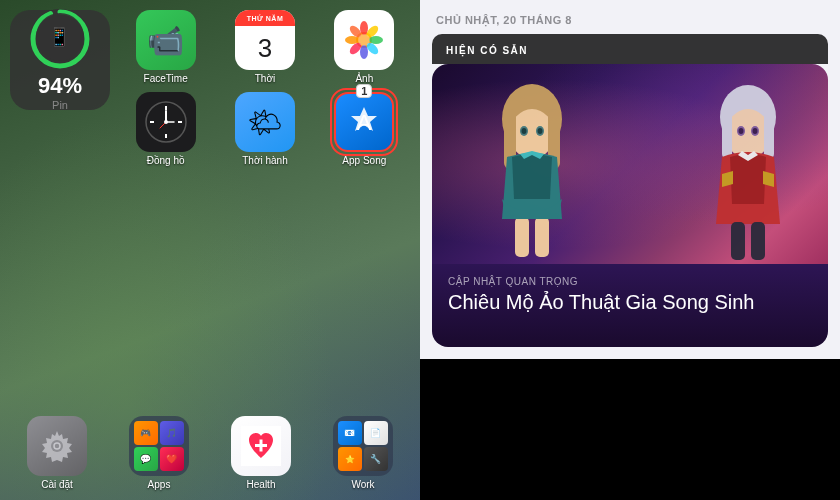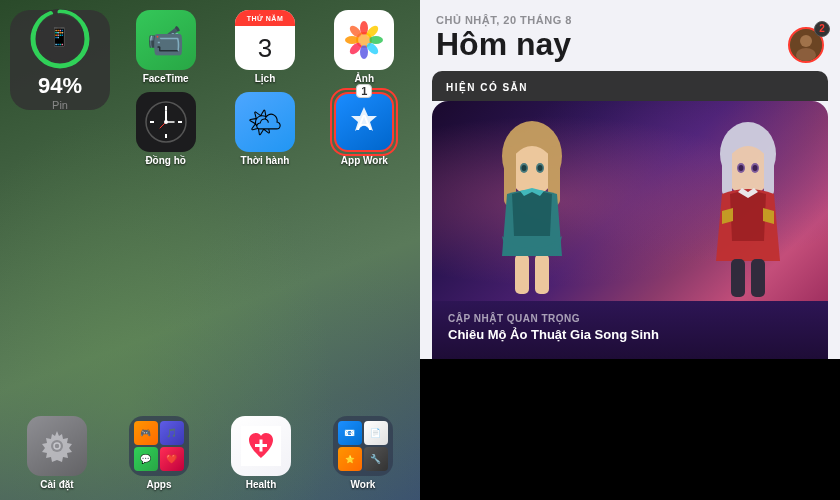--- a/index.html
+++ b/index.html
@@ -105,21 +105,20 @@
       align-items: center;
       justify-content: center;
       font-size: 30px;
     }
 
     .app-label {
       font-size: 10px;
       color: #fff;
       text-shadow: 0 1px 2px rgba(0,0,0,0.8);
       text-align: center;
-      font-weight: bold;
     }
 
     
     .icon-facetime { background: linear-gradient(145deg, #34c759, #28a745); }
     
     .icon-calendar { background: #fff; }
     
     .icon-photos { background: #fff; display: flex; align-items: center; justify-content: center; }
     
     .icon-clock { background: #1c1c1e; }
@@ -236,30 +235,30 @@
     
     .char-svg { opacity: 0.95; }
 
     .game-info {
       background: linear-gradient(180deg, #2d1554 0%, #1a0a2e 100%);
       padding: 12px 16px;
     }
 
     .game-tag {
       font-size: 10px;
-      font-weight: 700;
+      font-weight: 400;
       color: rgba(255,255,255,0.6);
       text-transform: uppercase;
       letter-spacing: 0.5px;
       margin-bottom: 4px;
     }
 
     .game-title {
-      font-size: 13px;
-      font-weight: 700;
+      font-size: 20px;
+      font-weight: 400;
       color: #fff;
       line-height: 1.1;
       margin-bottom: 22px;
     }
 
     .game-desc {
       font-size: 13px;
       color: rgba(255,255,255,0.75);
       line-height: 1.4;
     }
@@ -295,21 +294,21 @@
 
     <div class="app-item">
       <div class="app-icon icon-calendar" style="border-radius:14px;overflow:hidden;flex-direction:column;justify-content:flex-start;padding:0;">
         <div style="background:#ff3b30;width:100%;height:16px;display:flex;align-items:center;justify-content:center;">
           <span style="font-size:7px;font-weight:700;color:#fff;letter-spacing:0.5px;">THỨ NĂM</span>
         </div>
         <div style="flex:1;display:flex;align-items:center;justify-content:center;">
           <span style="font-size:26px;font-weight:200;color:#1c1c1e;">3</span>
         </div>
       </div>
-      <span class="app-label">Lịch</span>
+      <span class="app-label">Thời</span>
     </div>
 
     <div class="app-item">
       <div class="app-icon icon-photos">
         <svg width="40" height="40" viewBox="0 0 40 40">
           <circle cx="20" cy="20" r="8" fill="#ff9500" opacity="0.9"></circle>
           <ellipse cx="20" cy="8" rx="4" ry="7" fill="#ff3b30" opacity="0.85" transform="rotate(0 20 20)"></ellipse>
           <ellipse cx="20" cy="8" rx="4" ry="7" fill="#ffcc00" opacity="0.85" transform="rotate(45 20 20)"></ellipse>
           <ellipse cx="20" cy="8" rx="4" ry="7" fill="#34c759" opacity="0.85" transform="rotate(90 20 20)"></ellipse>
           <ellipse cx="20" cy="8" rx="4" ry="7" fill="#30d2ff" opacity="0.85" transform="rotate(135 20 20)"></ellipse>
@@ -359,21 +358,21 @@
           <svg width="36" height="36" viewBox="0 0 36 36">
             <path d="M18 6 L22 14 L30 14 L24 20 L26 28 L18 23 L10 28 L12 20 L6 14 L14 14 Z" fill="none"></path>
             <text x="18" y="26" text-anchor="middle" font-size="22" fill="white">A</text>
           </svg>
           <svg width="38" height="38" viewBox="0 0 38 38" style="position:absolute;">
             <path d="M19 4 L23 13 L32 13 L25 19 L28 28 L19 22 L10 28 L13 19 L6 13 L15 13 Z" fill="white" opacity="0.9"></path>
           </svg>
         </div>
         <div class="red-border-box"></div>
       </div>
-      <span class="app-label">App Work</span>
+      <span class="app-label">App Song</span>
     </div>
   </div>
 
   <div class="bottom-row">
 
     <div class="app-item">
       <div class="app-icon icon-settings">
         <svg width="36" height="36" viewBox="0 0 36 36">
           <circle cx="18" cy="18" r="5" fill="#c7c7cc"></circle>
           <path d="M18 3 L20 8 L23 6 L24 11 L29 10 L28 15 L33 16 L30 20 L33 24 L28 25 L29 30 L24 29 L23 34 L18 32 L13 34 L12 29 L7 30 L8 25 L3 24 L6 20 L3 16 L8 15 L7 10 L12 11 L13 6 L16 8 Z" fill="#c7c7cc" opacity="0.8"></path>
@@ -414,33 +413,20 @@
         <div style="background:linear-gradient(135deg,#555,#333);border-radius:4px;display:flex;align-items:center;justify-content:center;font-size:9px;">🔧</div>
       </div>
       <span class="app-label">Work</span>
     </div>
   </div>
 </div>
 
 <div class="right-panel">
   <div class="today-header">
     <div class="today-date">CHỦ NHẬT, 20 THÁNG 8</div>
-    <div class="today-title-row">
-      <span class="today-title">Hôm nay</span>
-      <div style="position:relative;display:inline-block;">
-        <span style="position:absolute;top:-6px;right:-6px;background:#333;color:#ff3b30;border-radius:50%;width:16px;height:16px;font-size:10px;font-weight:700;display:flex;align-items:center;justify-content:center;z-index:5;border:1px solid #555;">2</span>
-        <div class="user-avatar">
-          <svg width="32" height="32" viewBox="0 0 32 32">
-            <circle cx="16" cy="16" r="16" fill="#6b4423"></circle>
-            <circle cx="16" cy="12" r="6" fill="#a0724a"></circle>
-            <ellipse cx="16" cy="26" rx="10" ry="7" fill="#8b5e3c"></ellipse>
-          </svg>
-        </div>
-      </div>
-    </div>
   </div>
 
   <div style="margin: 0 12px 0;">
     <div style="background:rgba(30,30,30,0.9);border-radius:10px 10px 0 0;padding:6px 14px;display:inline-block;width:100%;">
       <span style="font-size:10px;font-weight:700;color:#fff;text-transform:uppercase;letter-spacing:1.5px;">HIỆN CÓ SẴN</span>
     </div>
   </div>
 
   <div class="featured-card">
 

